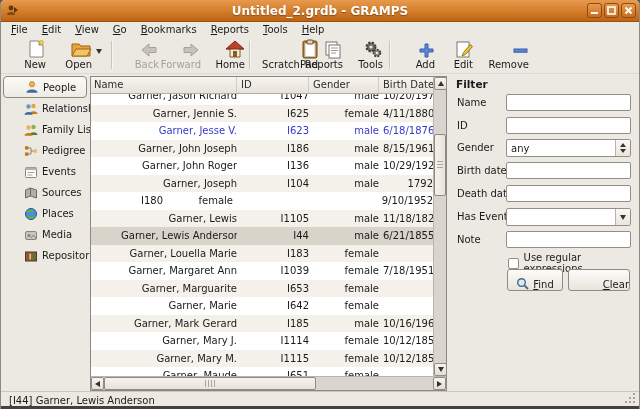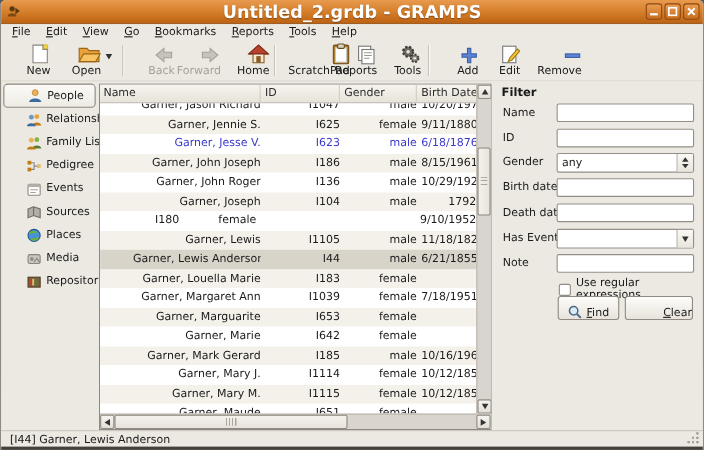--- a/index.html
+++ b/index.html
@@ -8,21 +8,21 @@
   #window { position:relative; width:640px; height:409px; background:#ece9e2;
             border-radius:5px 5px 0 0; overflow:hidden;
             border-left:1px solid #8f8b82; border-right:1px solid #8f8b82; }
 
   
   .titlebar { position:absolute; left:0; top:0; width:100%; height:22px;
     background:linear-gradient(#e89a4e,#d37d28 55%,#bd6314);
     border-bottom:1px solid #9a5010; display:flex; align-items:center; }
   .titlebar .win-icon { width:13px; height:13px; margin-left:5px; }
   .title-text { position:absolute; left:0; right:0; text-align:center;
-    color:#fff; font-weight:bold; font-size:16px; text-shadow:0 1px 1px rgba(80,40,0,.55); }
+    color:#fff; font-weight:bold; font-size:12px; text-shadow:0 1px 1px rgba(80,40,0,.55); }
   .winbtns { position:absolute; right:3px; top:3px; display:flex; gap:2px; }
   .winbtn { width:15px; height:15px; border:1px solid #8f4a10; border-radius:3px;
     background:linear-gradient(#e99c52,#c96d1d); display:flex; align-items:center; justify-content:center; }
 
   
   .menubar { position:absolute; left:0; top:22px; width:100%; height:15px;
     display:flex; align-items:center; padding-left:3px; background:#ece9e2; }
   .menu-item { padding:1px 7px; cursor:default; }
   .mn { text-decoration:underline; }
 
@@ -369,21 +369,21 @@
           <div class="trow">
             <div class="tcell c-name">Garner, Jason Richard</div>
             <div class="tcell c-id">I1047</div>
             <div class="tcell c-gender">male</div>
             <div class="tcell c-birth">10/20/1975</div>
           </div>
           <div class="trow alt">
             <div class="tcell c-name">Garner, Jennie S.</div>
             <div class="tcell c-id">I625</div>
             <div class="tcell c-gender">female</div>
-            <div class="tcell c-birth">9/11/1880</div>
+            <div class="tcell c-birth">4/11/1880</div>
           </div>
           <div class="trow link">
             <div class="tcell c-name">Garner, Jesse V.</div>
             <div class="tcell c-id">I623</div>
             <div class="tcell c-gender">male</div>
             <div class="tcell c-birth">6/18/1876</div>
           </div>
           <div class="trow alt">
             <div class="tcell c-name">Garner, John Joseph</div>
             <div class="tcell c-id">I186</div>

